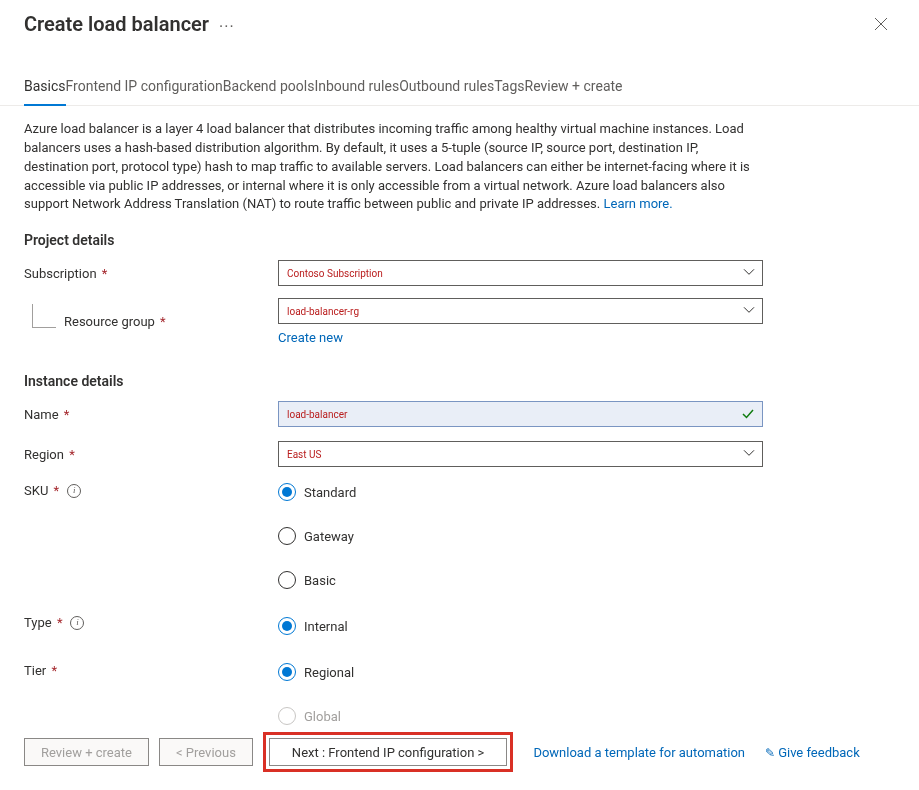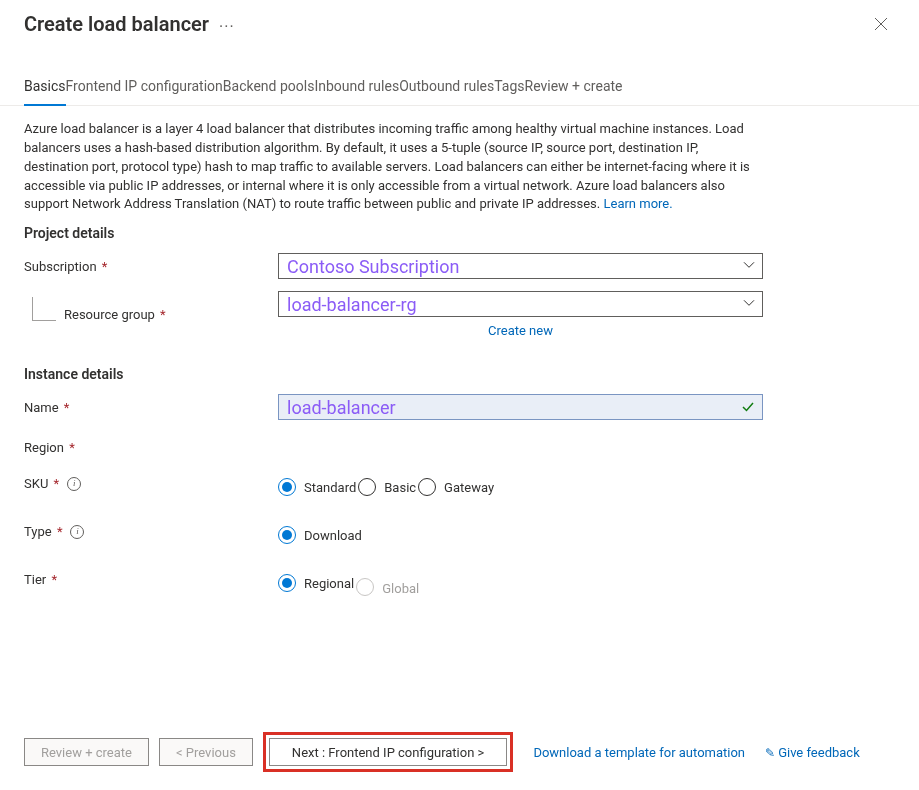--- a/index.html
+++ b/index.html
@@ -64,21 +64,21 @@
     max-width: 790px;
   }
   .desc {
     color: #323130;
     line-height: 1.45;
   }
   .desc a { color: #0067b8; text-decoration: none; }
   .section-head {
     font-weight: 600;
     font-size: 14px;
-    margin-top: 11px;
+    margin-top: 18px;
     margin-bottom: 10px;
   }
   .field-row {
     display: flex;
     align-items: center;
     margin-bottom: 4px;
     min-height: 30px;
   }
   .field-label-col {
     width: 254px;
@@ -119,23 +119,23 @@
   .field-ctrl-col {
     flex: 1;
     max-width: 485px;
   }
   .select, .input {
     width: 100%;
     height: 26px;
     border: 1px solid #605e5c;
     background: #fff;
     padding: 0 16px 0 8px;
-    font-size: 18px;
+    font-size: 10px;
     font-family: inherit;
-    color: #8b5cf6;
+    color: #b91c1c;
     position: relative;
     display: flex;
     align-items: center;
     cursor: pointer;
   }
   .select-wrap { position: relative; width: 100%; max-width: 485px; }
   .chevron {
     position: absolute;
     right: 8px;
     top: 50%;
@@ -177,27 +177,27 @@
     margin-right: 8px;
     display: inline-flex;
     align-items: center; justify-content: center;
   }
   .radio-outer.checked { border-color: #0078d4; }
   .radio-inner {
     width: 10px; height: 10px;
     border-radius: 50%;
     background: #0078d4;
   }
-  .radio-row.disabled { color: #a19f9d; align-items: flex-end; }
+  .radio-row.disabled { color: #a19f9d; }
   .radio-row.disabled .radio-outer { border-color: #c8c6c4; }
   .radio-group-row .field-label-col { align-self: flex-start; padding-top: 4px; }
   .radio-group {
     display: flex;
-    flex-direction: row;
-    gap: 2px;
+    flex-direction: column;
+    gap: 18px;
   }
   .footer {
     position: absolute;
     left: 0;
     right: 0;
     bottom: 18px;
     padding: 0 24px 0 24px;
     display: flex;
     align-items: center;
     gap: 10px;
@@ -275,21 +275,21 @@
           </div>
         <span class="chevron">
             <svg viewBox="0 0 12 12">
               <path d="M1 3.5 L6 8.5 L11 3.5" stroke="#323130" stroke-width="1" fill="none"></path>
             </svg>
           </span>
       </div>
     </div>
   </div>
 
-  <div class="field-row" style="margin-top:10px;text-align:center;">
+  <div class="field-row" style="margin-top:10px;">
     <div class="field-label-col indent">
       <span class="l-bracket"></span>
       <span>Resource group</span>
         <span class="req">&nbsp;*</span>
     </div>
     <div class="field-ctrl-col">
       <div class="select-wrap">
         <div class="select">
             <span>load-balancer-rg</span>
           </div>
@@ -322,58 +322,70 @@
           </span>
       </div>
     </div>
   </div>
 
   <div class="field-row" style="margin-top:10px;">
     <div class="field-label-col">
       <span>Region</span>
         <span class="req">&nbsp;*</span>
     </div>
+    <div class="field-ctrl-col">
+      <div class="select-wrap">
+        <div class="select">
+            <span>East US</span>
+          </div>
+        <span class="chevron">
+            <svg viewBox="0 0 12 12">
+              <path d="M1 3.5 L6 8.5 L11 3.5" stroke="#323130" stroke-width="1" fill="none"></path>
+            </svg>
+          </span>
+      </div>
+    </div>
   </div>
 
   <div class="field-row radio-group-row" style="margin-top:10px;">
     <div class="field-label-col">
       <span>SKU</span>
         <span class="req">&nbsp;*</span>
       <span class="info-icon">i</span>
     </div>
     <div class="field-ctrl-col radio-group">
       <div class="radio-row">
         <span class="radio-outer checked">
             <span class="radio-inner"></span>
           </span>
         <span>Standard</span>
       </div>
       <div class="radio-row">
         <span class="radio-outer"></span>
-        <span>Basic</span>
+        <span>Gateway</span>
       </div>
       <div class="radio-row">
         <span class="radio-outer"></span>
-        <span>Gateway</span>
+        <span>Basic</span>
       </div>
     </div>
   </div>
 
   <div class="field-row radio-group-row" style="margin-top:18px;">
     <div class="field-label-col">
       <span>Type</span>
         <span class="req">&nbsp;*</span>
       <span class="info-icon">i</span>
     </div>
     <div class="field-ctrl-col radio-group">
       <div class="radio-row">
         <span class="radio-outer checked">
             <span class="radio-inner"></span>
           </span>
-        <span>Download</span>
+        <span>Internal</span>
       </div>
     </div>
   </div>
 
   <div class="field-row radio-group-row" style="margin-top:18px;">
     <div class="field-label-col">
       <span>Tier</span>
         <span class="req">&nbsp;*</span>
     </div>
     <div class="field-ctrl-col radio-group">

